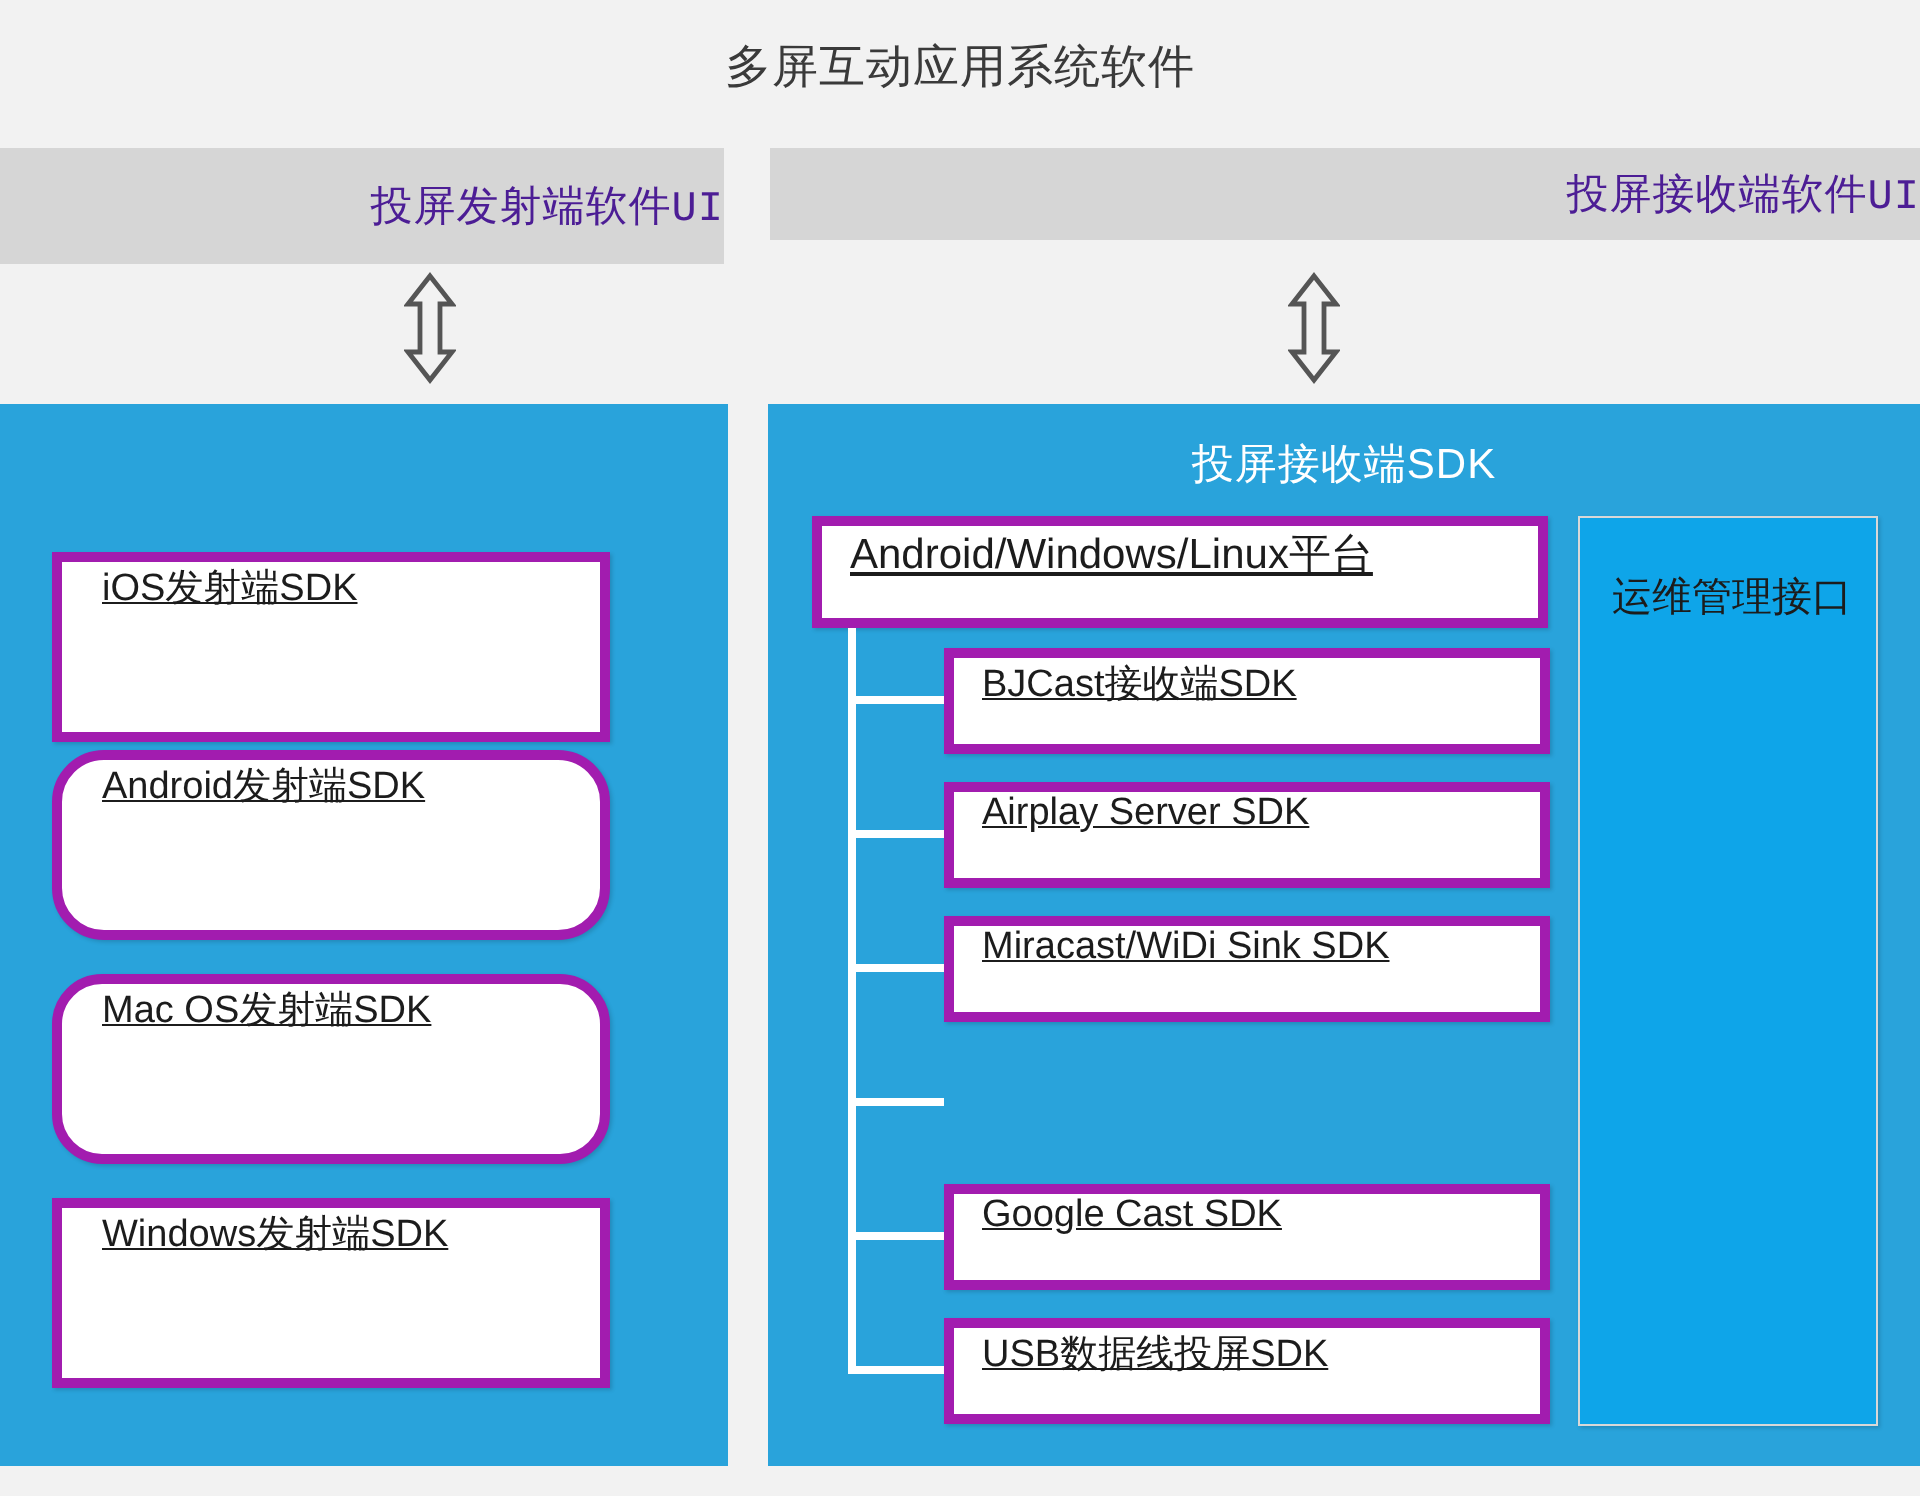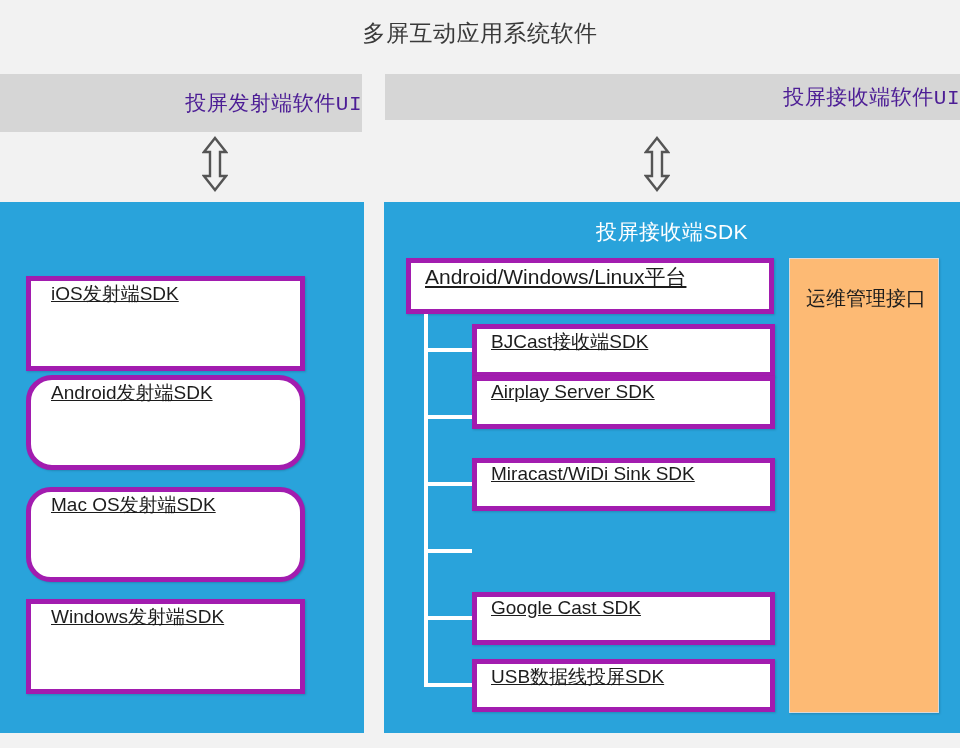--- a/index.html
+++ b/index.html
@@ -116,21 +116,21 @@
     font-size: 21px;
   }
 
   
   .recv-box {
     left: 88px;
     width: 303px;
     height: 53px;
   }
   #recv-box-0 { top: 122px; }
-  #recv-box-1 { top: 174px; }
+  #recv-box-1 { top: 189px; }
   #recv-box-2 { top: 256px; }
   #recv-box-3 { top: 323px; }
   #recv-box-4 { top: 390px; }
   #recv-box-5 { top: 457px; }
 
   
   .tree-trunk {
     position: absolute;
     left: 40px;
     top: 112px;
@@ -152,21 +152,21 @@
   #branch-4 { top: 414px; }
   #branch-5 { top: 481px; }
 
   
   #ops-panel {
     position: absolute;
     left: 405px;
     top: 56px;
     width: 150px;
     height: 455px;
-    background: #fdba74;
+    background: #0ea5e9;
     border: 1px solid #d8d8d8;
     box-sizing: border-box;
     box-shadow: 1px 1px 2px rgba(0,0,0,0.16);
     padding: 26px 0 0 0;
   }
   #ops-title {
     font-size: 20px;
     color: #1c1c1c;
     padding-left: 16px;
     margin-bottom: 14px;

